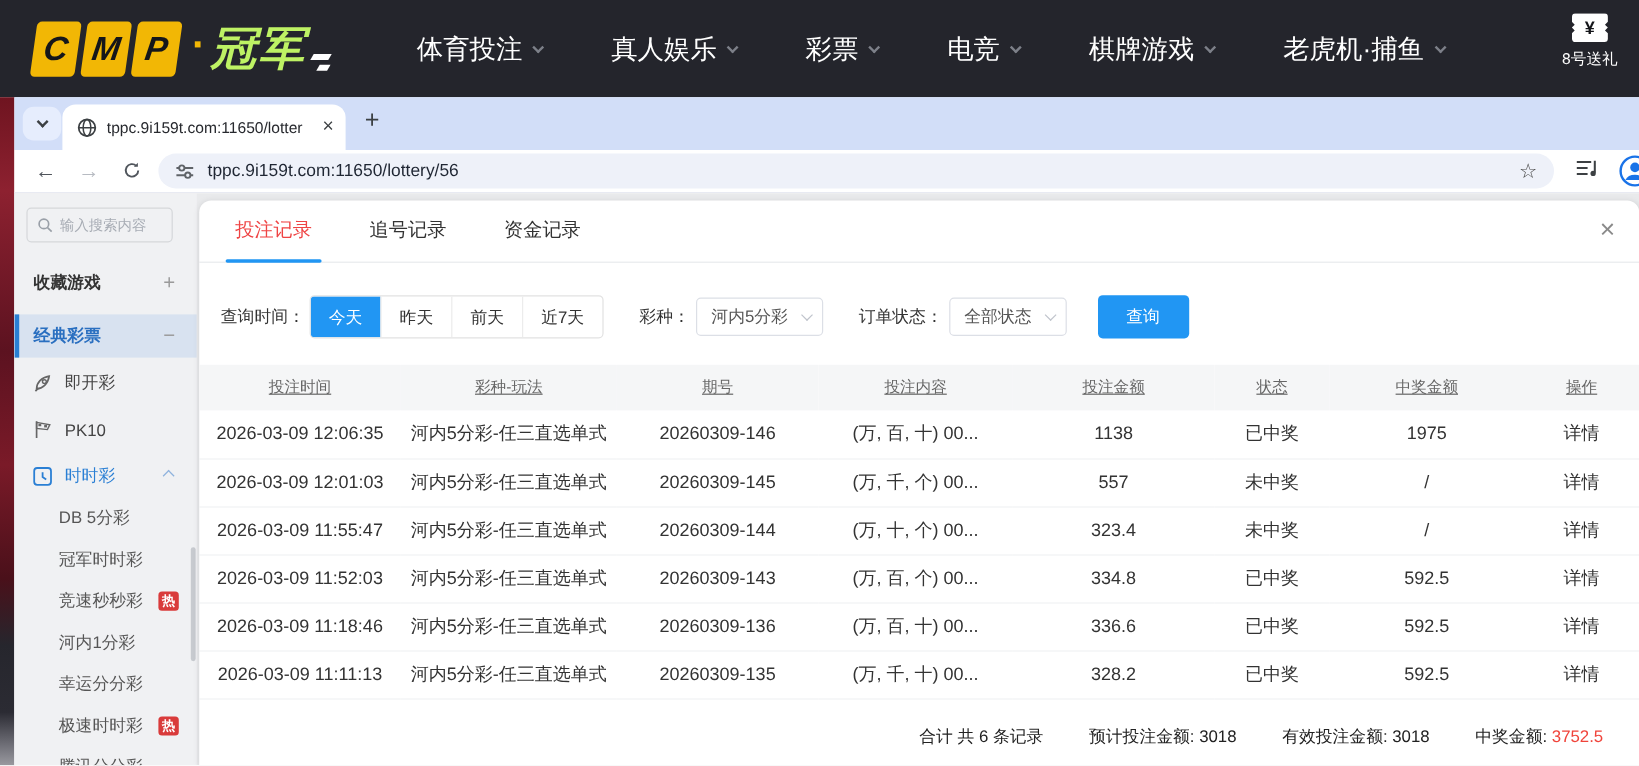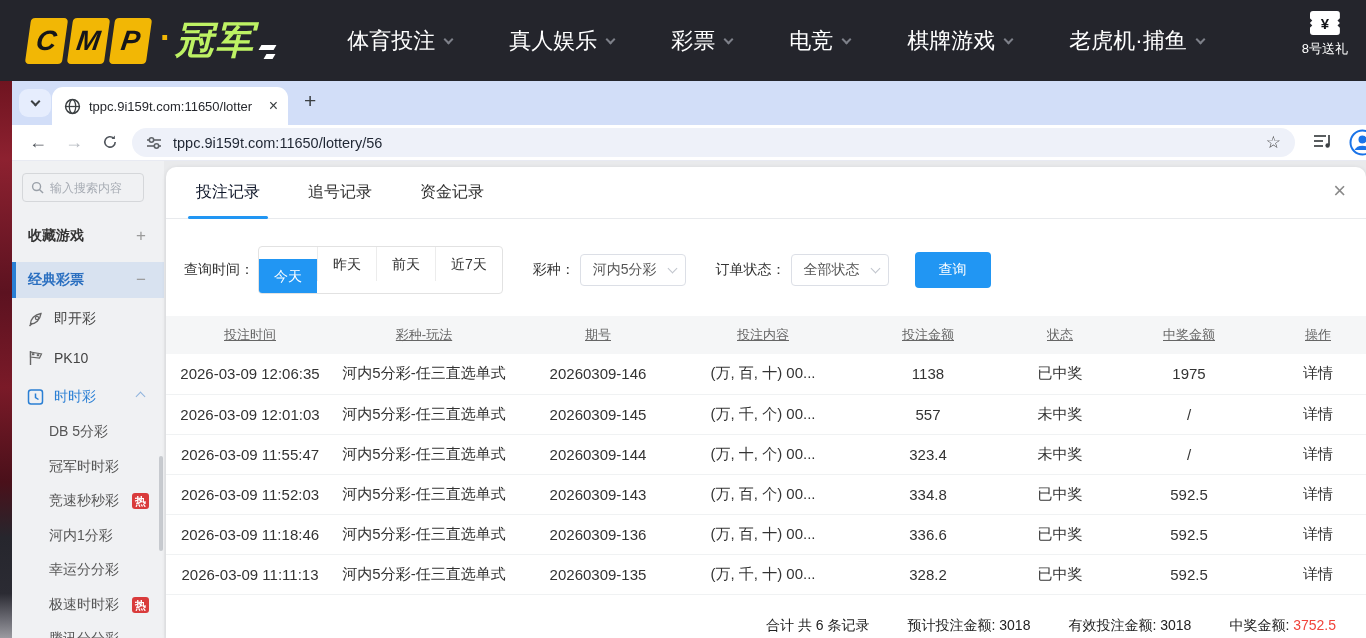--- a/index.html
+++ b/index.html
@@ -64,28 +64,28 @@
   .game-row .chev.up { margin-left:auto; margin-right:20px; color:#8fb3dd; border-width:1.5px; }
   .sub-row { height:34.5px; display:flex; align-items:center; padding-left:37px; font-size:14px; color:#555; cursor:pointer; }
   .hot { margin-left:auto; margin-right:15px; background:#d93b3b; color:#fff; font-size:11px; line-height:1; padding:3px 3px 2px; border-radius:3px; font-weight:bold; }
   .hot:empty { display:none; }
   .side-scroll { position:absolute; right:1px; top:295px; width:4px; height:95px; background:#c7cacf; border-radius:2px; }
 
   
   .panel { position:absolute; top:167px; left:166px; right:0; bottom:0; background:#fff; border-radius:10px 10px 0 0; box-shadow:0 1px 5px rgba(0,0,0,.10); }
   .tabs-row { position:relative; height:52px; border-bottom:1px solid #e8eaed; display:flex; align-items:center; padding-left:30px; }
   .ptab { position:relative; height:100%; display:flex; align-items:center; font-size:16px; color:#333; margin-right:48px; cursor:pointer; }
-  .ptab.active { color:#0f172a; }
+  .ptab.active { color:#ef4444; }
   .ptab.active::after { content:""; position:absolute; left:-8px; right:-8px; bottom:-1px; height:3px; background:#2196f3; border-radius:2px; }
   .panel-close { position:absolute; right:20px; top:13px; font-size:22px; color:#8a8a8a; line-height:1; cursor:pointer; }
 
   .filter-row { display:flex; align-items:center; margin:27px 0 0 18px; font-size:14px; color:#333; }
   .seg-group { display:flex; border:1px solid #e2e2e2; border-radius:4px; overflow:hidden; margin-left:4px; }
   .seg { padding:0 15px; height:34px; line-height:34px; font-size:14px; color:#333; border-left:1px solid #ececec; cursor:pointer; white-space:nowrap; }
-  .seg:first-child { border-left:none;margin-top:12px; }
+  .seg:first-child { border-left:none; }
   .seg.active { background:#2196f3; color:#fff; }
   .f-label { margin-left:30px; }
   .select { height:32px; border:1px solid #dcdfe6; border-radius:4px; display:flex; align-items:center; padding:0 9px 0 12px;
             color:#555; font-size:14px; margin-left:5px; cursor:pointer; white-space:nowrap; }
   .select .chev { color:#c0c4cc; margin-left:12px; margin-top:-3px; border-width:1.5px; }
   .query-btn { margin-left:26px; width:76px; height:36px; background:#2196f3; color:#fff; border:none; border-radius:4px;
                font-size:14px; cursor:pointer; font-family:"Liberation Sans",sans-serif; }
 
   .btable { width:100%; border-collapse:collapse; margin-top:22px; }
   .btable th { height:38px; background:#f5f6f7; font-weight:normal; font-size:13px; color:#666;text-decoration:underline; }

